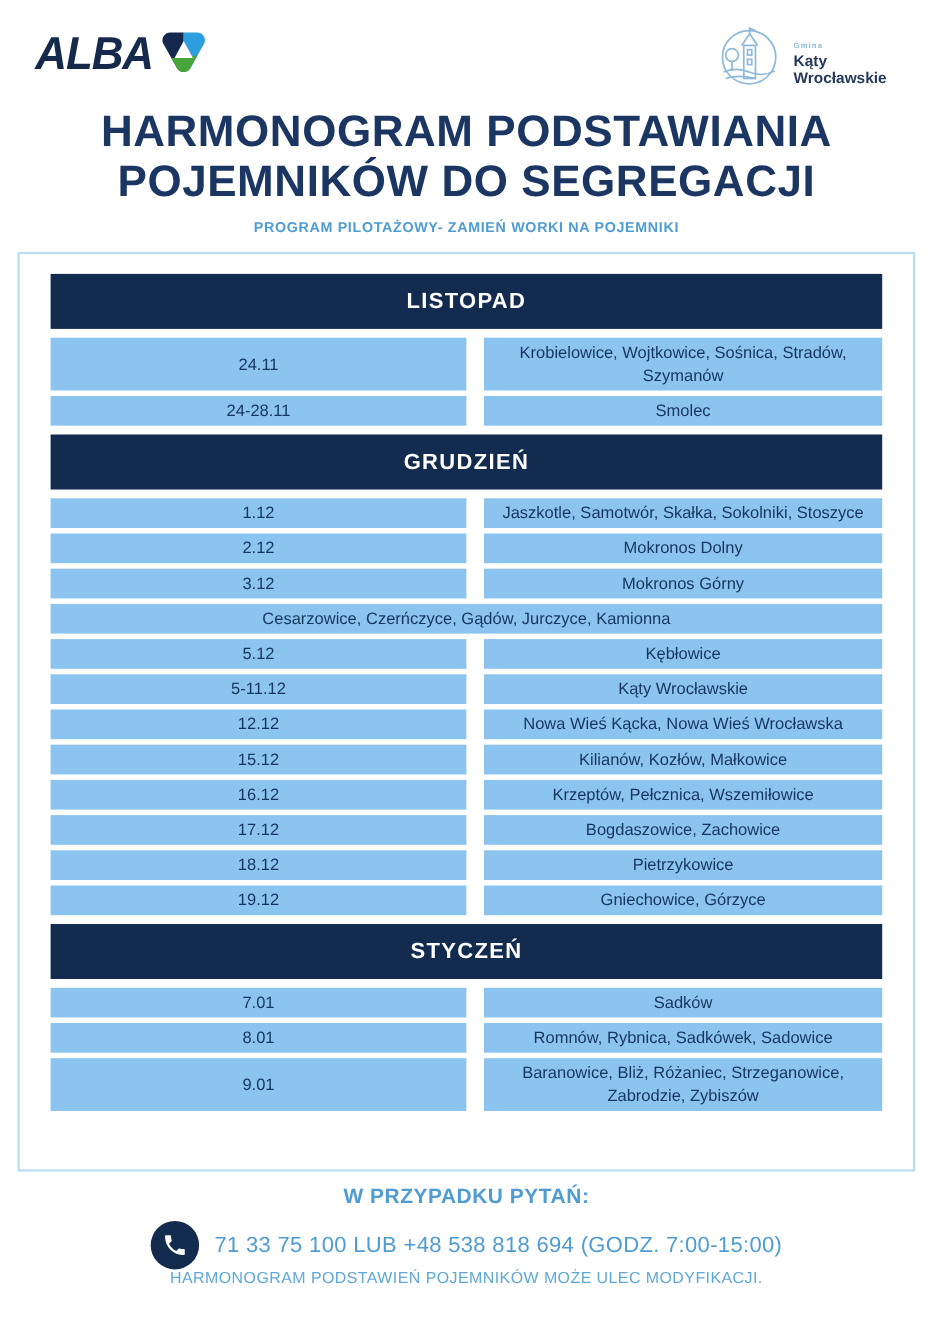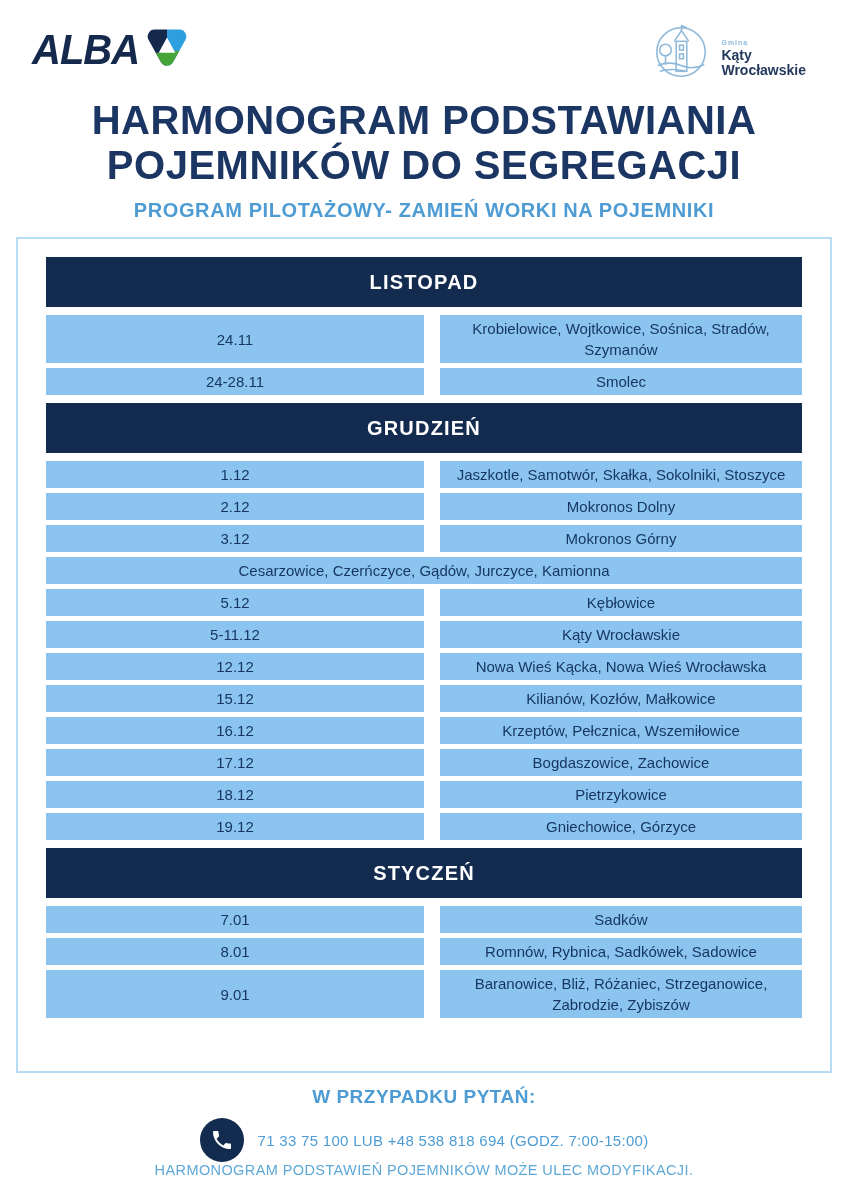--- a/index.html
+++ b/index.html
@@ -27,21 +27,21 @@
   .logo-bar{display:flex;justify-content:space-between;align-items:flex-start;padding:20px 32px 0 32px;height:86px;}
   .alba-logo{display:flex;align-items:center;gap:6px;margin-top:6px;}
   .alba-word{font-weight:bold;font-style:italic;font-size:40px;letter-spacing:-1px;color:var(--alba-navy);transform:scaleY(1.05);}
   .gmina-logo{display:flex;align-items:center;gap:9px;margin-right:10px;}
   .gmina-text{line-height:1.05;padding-top:10px;}
   .gmina-small{font-size:7px;letter-spacing:1px;color:var(--logo-line);font-weight:bold;display:block;margin-bottom:2px;}
   .gmina-name{font-size:14px;font-weight:bold;color:#24395C;display:block;}
 
   
   .title{ text-align:center;font-weight:bold;font-size:40px;line-height:45px;color:var(--title-navy);letter-spacing:.5px;margin-top:12px;}
-  .subtitle{text-align:center;font-weight:bold;font-size:20px;color:var(--accent);letter-spacing:.6px;margin-top:11px;}
+  .subtitle{text-align:center;font-weight:bold;font-size:13px;color:var(--accent);letter-spacing:.6px;margin-top:11px;}
 
   
   .schedule-box{
     width:816px;margin:15px auto 0 auto;height:836px;
     border:2px solid var(--border-blue);
     background:#fff;
     padding:15px 28px;
     display:flex;flex-direction:column;gap:5px;
   }
   .month-header{
@@ -58,21 +58,21 @@
     min-height:27px;padding:3px 16px;
   }
   .cell.date{width:378px;flex:0 0 378px;}
   .cell.loc{flex:1 1 auto;}
 
   
   .footer{margin-top:13px;text-align:center;}
   .footer-heading{font-size:19px;font-weight:bold;color:var(--accent);letter-spacing:.5px;}
   .phone-row{display:flex;align-items:center;justify-content:center;gap:14px;margin-top:10px;}
   .phone-badge{width:44px;height:44px;border-radius:50%;background:var(--navy);display:flex;align-items:center;justify-content:center;flex:0 0 auto;}
-  .phone-text{font-size:15px;color:var(--accent);letter-spacing:.3px;}
+  .phone-text{font-size:20px;color:var(--accent);letter-spacing:.3px;}
   .disclaimer{font-size:14.5px;color:#5EA8D8;letter-spacing:.4px;}
 </style>
 </head>
 <body>
 
 <div class="page">
 
   <div class="logo-bar">
     <div class="alba-logo">
       <span class="alba-word">ALBA</span>

